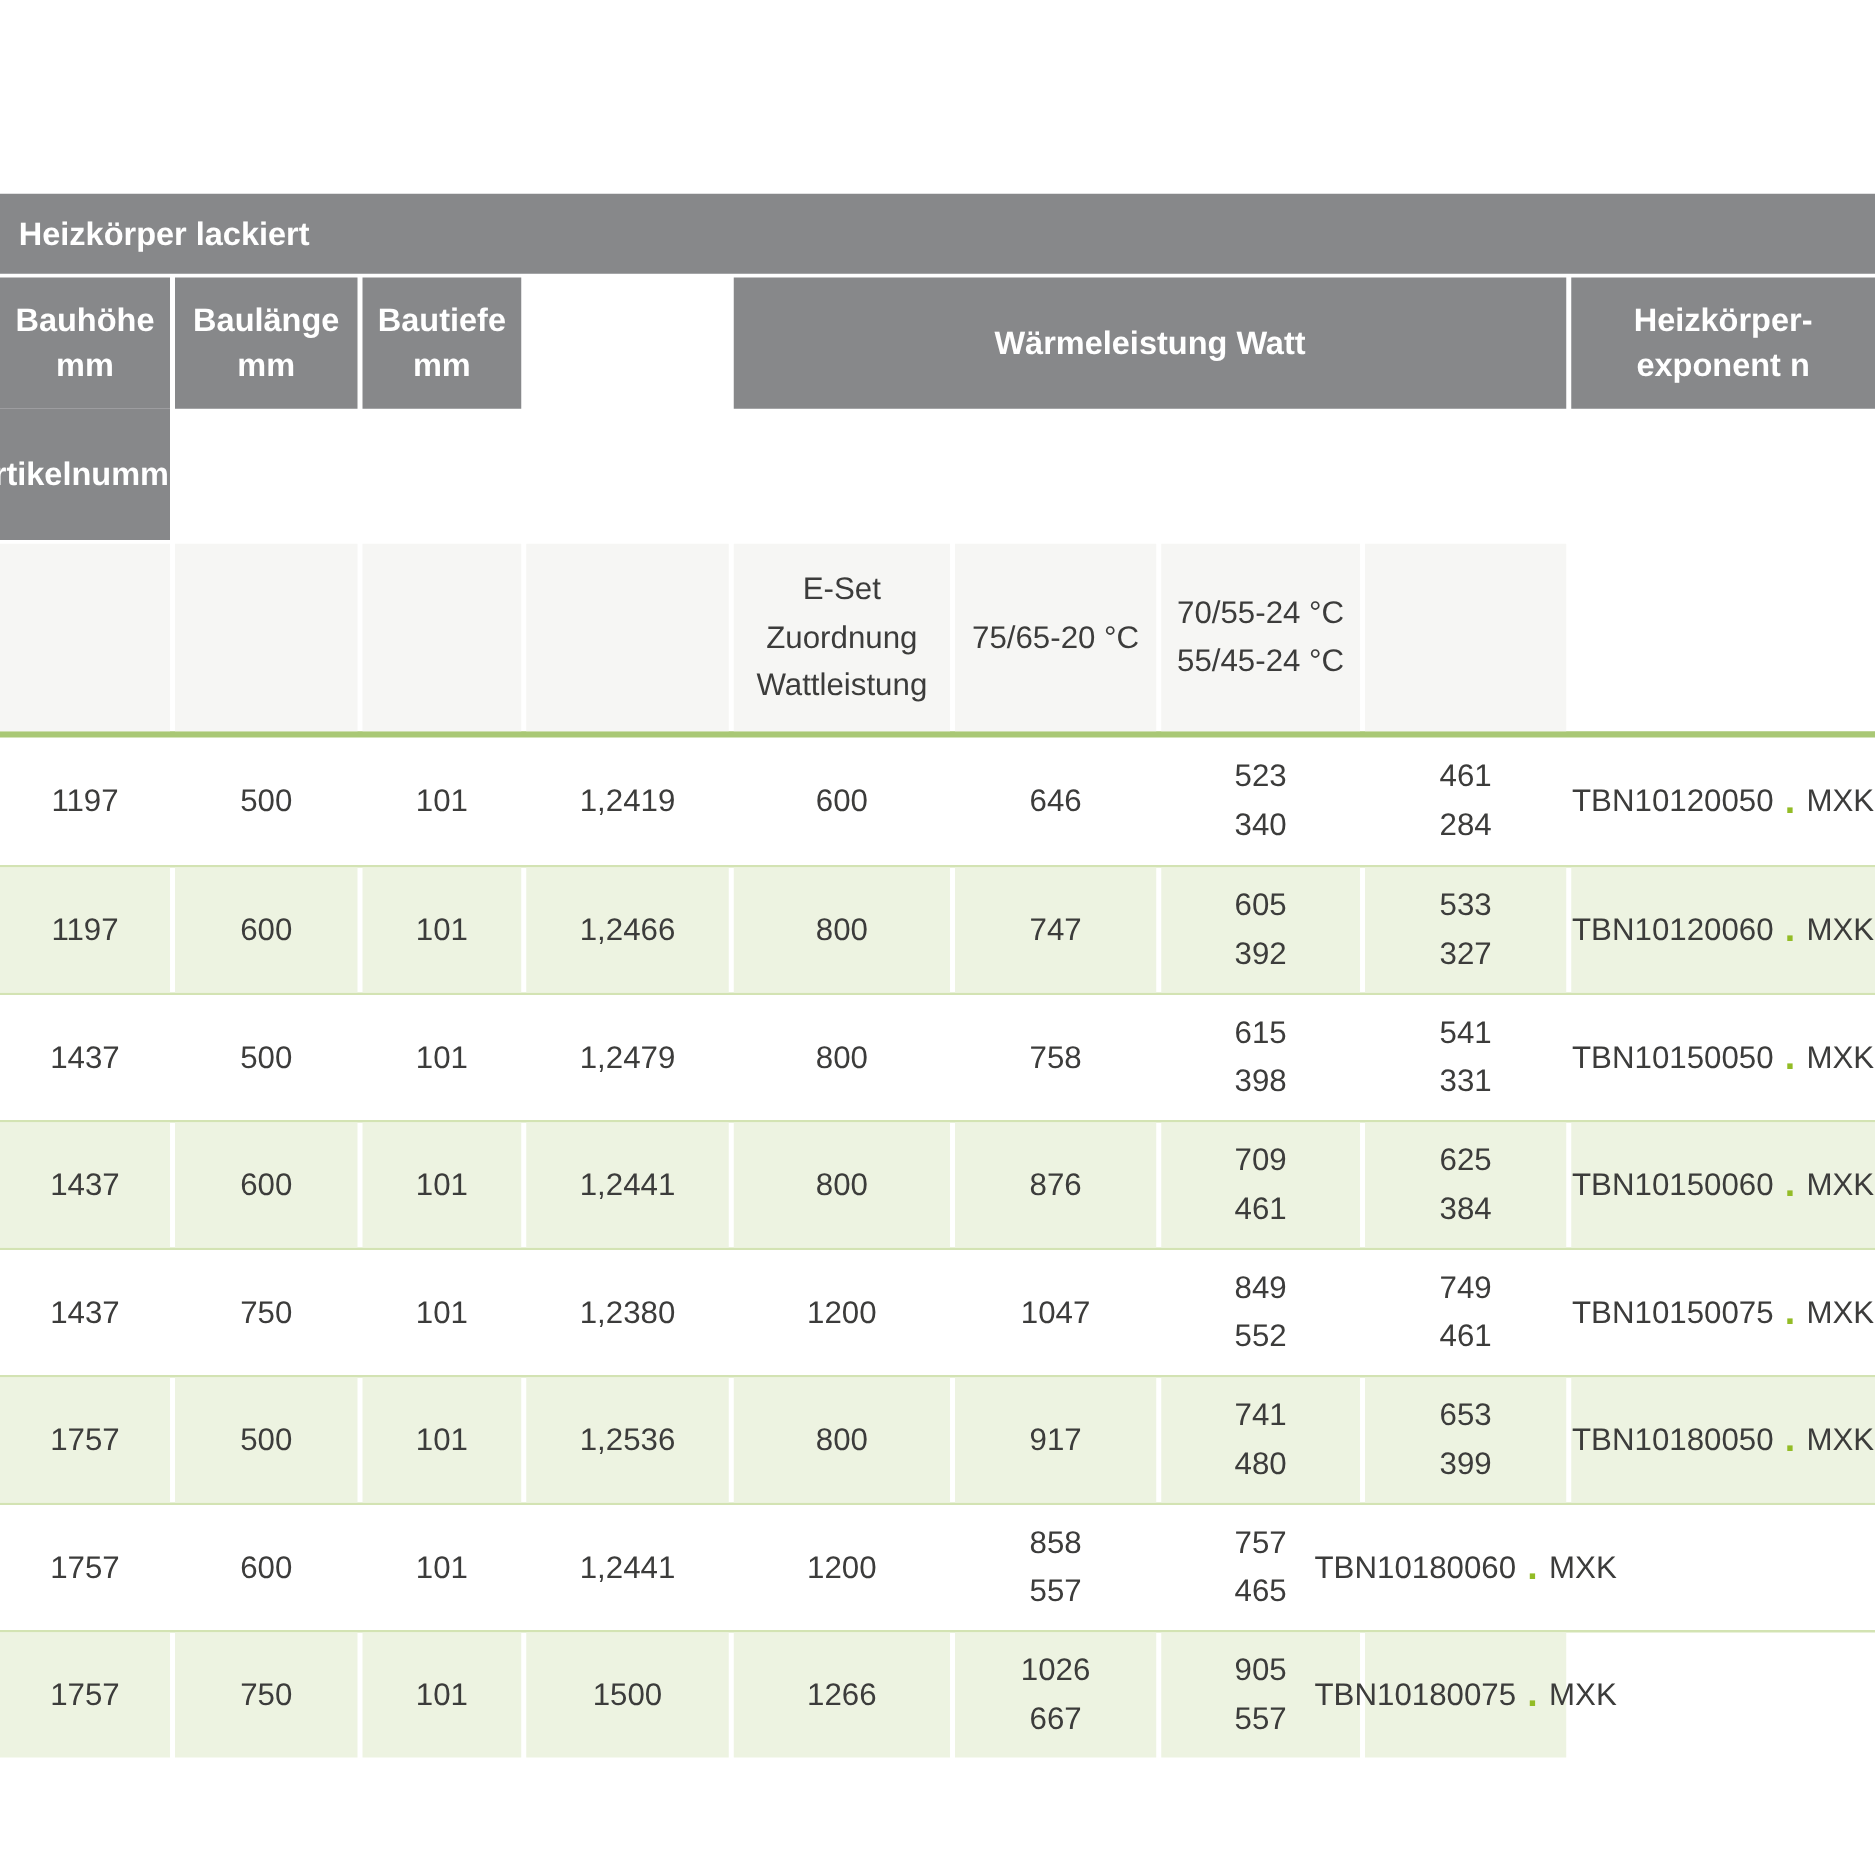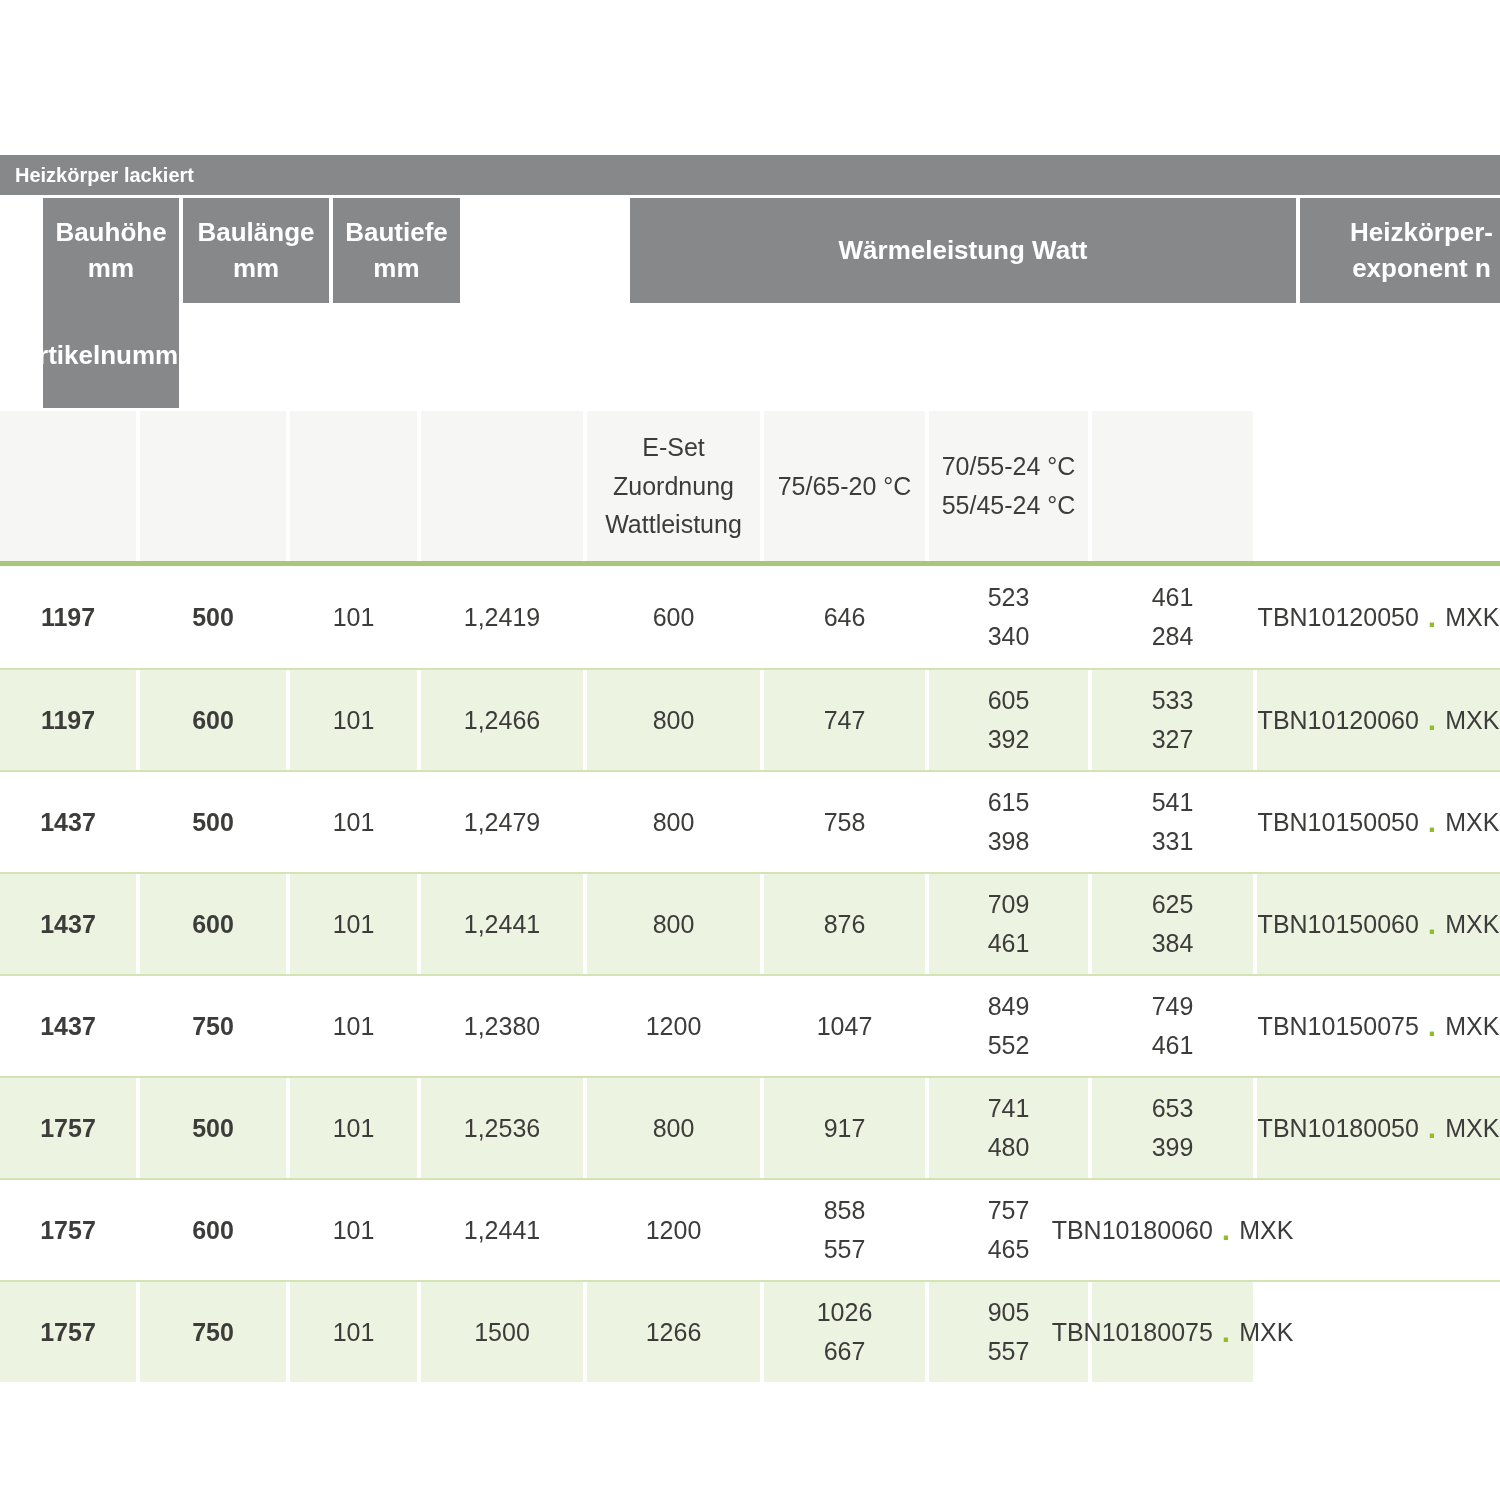--- a/index.html
+++ b/index.html
@@ -13,32 +13,32 @@
   }
   .table-wrap { position: absolute; top: 155px; left: 0; width: 1500px; }
 
   .grid {
     display: grid;
     grid-template-columns: 136px 146px 127px 162px 173px 161px 159px 161px 243px;
     column-gap: 4px;
   }
 
   .title-bar {
-    height: 40px;
+    height: 64px;
     background: var(--header-gray, #87888a);
     color: #ffffff;
-    font-size: 20px;
+    font-size: 26px;
     font-weight: bold;
     display: flex; align-items: center;
     padding-left: 15px;
     box-sizing: border-box;
     margin-bottom: 3px;
   }
 
-  .header-row { margin-bottom: 3px; padding-left: 43px; }
+  .header-row { margin-bottom: 3px; }
   .header-row .th {
     background: var(--header-gray, #87888a);
     color: #ffffff;
     font-weight: bold;
     font-size: 26px;
     line-height: 1.35;
     height: 105px;
     display: flex; align-items: center; justify-content: center;
     text-align: center;
     white-space: pre-line;
@@ -63,21 +63,21 @@
   .body-row:nth-child(even) .td { background: var(--row-stripe-green, #edf3e1); }
 
   .td {
     height: 100%;
     display: flex; align-items: center; justify-content: center;
     text-align: center;
     font-size: 25px;
     line-height: 1.55;
     white-space: pre-line;
   }
-  .bold { font-weight: bold; text-align: right; }
+  .bold { font-weight: normal; text-align: right; }
 
   .artikel { white-space: normal; align-items: center; }
   .dot {
     color: var(--dot-green, #93bc26);
     font-weight: bold;
     font-size: 30px;
     margin: 0 9px;
   }
 </style>
 </head>

